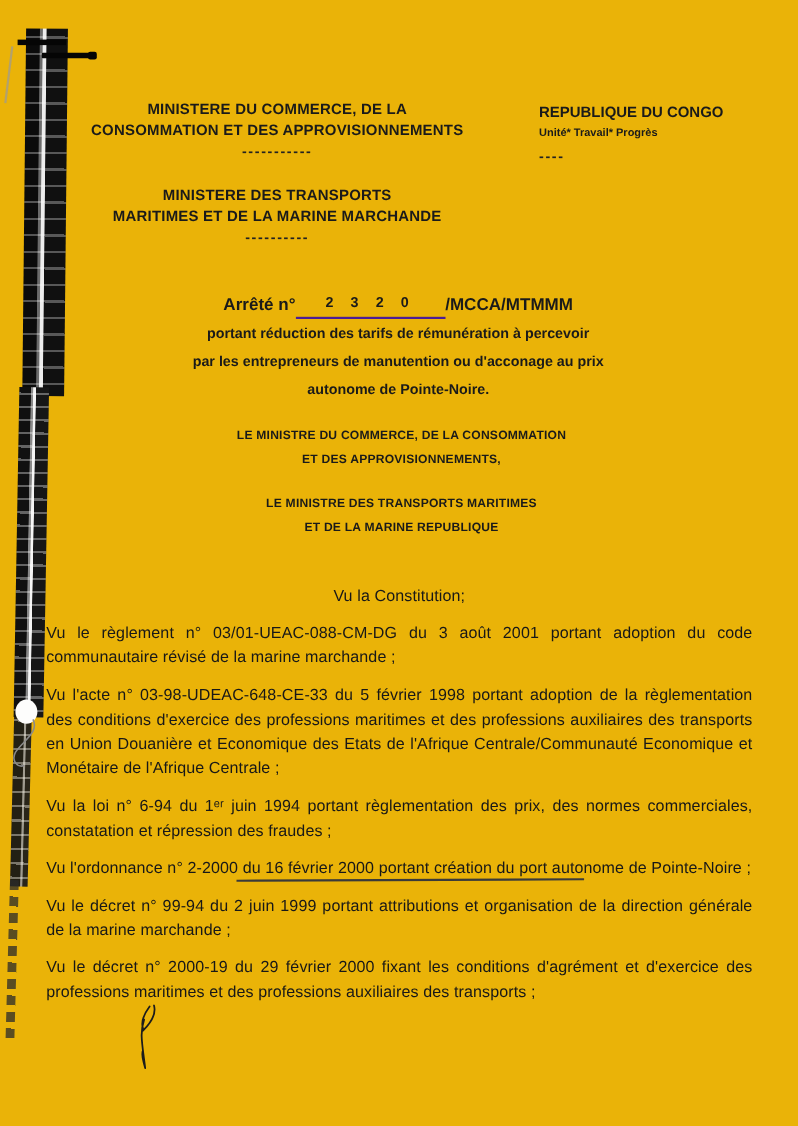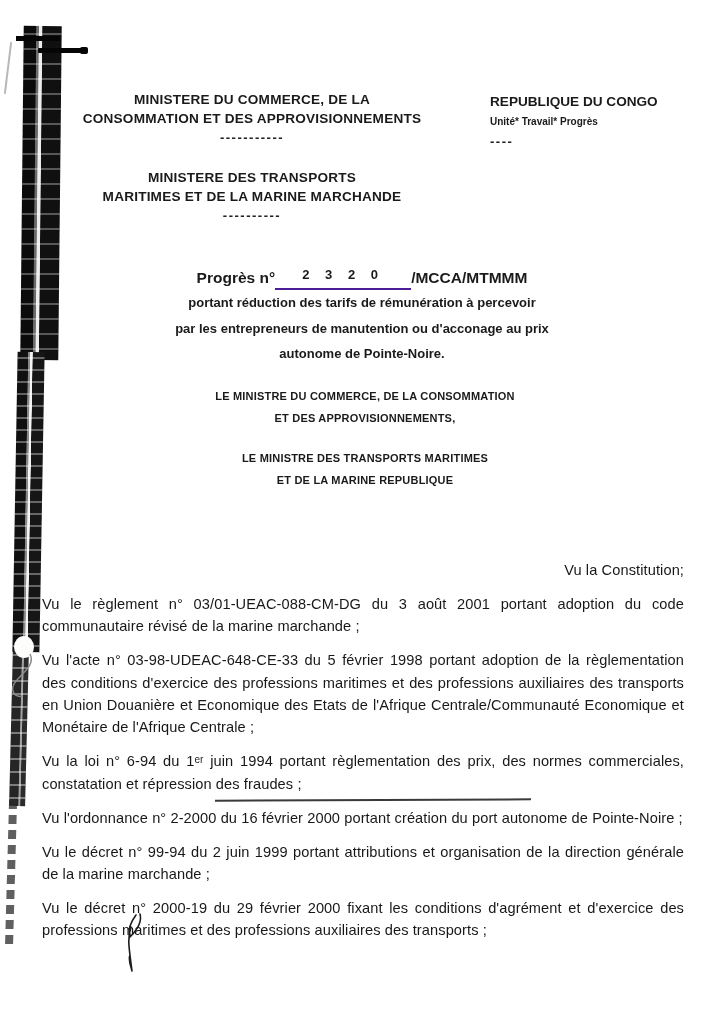--- a/index.html
+++ b/index.html
@@ -1,21 +1,21 @@
 <!DOCTYPE html>
 <html lang="fr"><head>
 <meta charset="utf-8">
 <style>
   html, body { margin: 0; padding: 0; background: #e9e9e9; }
   .page {
     position: relative;
     width: 725px;
     height: 1024px;
     margin: 0 auto;
-    background: #ffffff;
+    background: #eab308;
     overflow: hidden;
     font-family: "Liberation Sans", "DejaVu Sans", sans-serif;
     color: #1a1a1a;
   }
 
   
   .bind-bar-top {
     position: absolute; left: 22px; top: 26px; width: 38px; height: 334px;
     background:
       repeating-linear-gradient(180deg, rgba(255,255,255,0) 0 7px, rgba(255,255,255,.30) 7px 9px, rgba(255,255,255,0) 9px 15px),
@@ -90,21 +90,21 @@
   .issuer-1 { top: 385px; }
   .issuer-2 { top: 447px; }
 
   
   .body-text { position: absolute; left: 42px; top: 531px; width: 642px; }
   .body-text p {
     margin: 0 0 11.5px 0;
     font-size: 14.6px; line-height: 22.4px; letter-spacing: .1px;
     text-align: justify; color: #181818;
   }
-  .body-text p.single { text-align: right; margin-top: 28px; }
+  .body-text p.single { text-align: center; }
 </style>
 </head>
 <body>
 
 <div class="page">
 
   <div class="bind-bar-top"></div>
   <div class="bind-bar-mid"></div>
   <div class="bind-bar-low"></div>
   <div class="bind-bar-tail"></div>
@@ -129,21 +129,21 @@
   </div>
 
   <div class="hdr-min2">
     <div>MINISTERE DES TRANSPORTS</div>
     <div>MARITIMES ET DE LA MARINE MARCHANDE</div>
     <div class="sep">----------</div>
   </div>
 
   <div class="title-block">
     <div class="title-line">
-      <span>Progrès n°</span><span class="title-num">2 3 2 0</span><span>/MCCA/MTMMM</span>
+      <span>Arrêté n°</span><span class="title-num">2 3 2 0</span><span>/MCCA/MTMMM</span>
     </div>
     <div class="subtitle">portant réduction des tarifs de rémunération à percevoir</div>
     <div class="subtitle">par les entrepreneurs de manutention ou d'acconage au prix</div>
     <div class="subtitle">autonome de Pointe-Noire.</div>
   </div>
 
   <div class="issuer-1">
     <div>LE MINISTRE DU COMMERCE, DE LA CONSOMMATION</div>
     <div>ET DES APPROVISIONNEMENTS,</div>
   </div>

